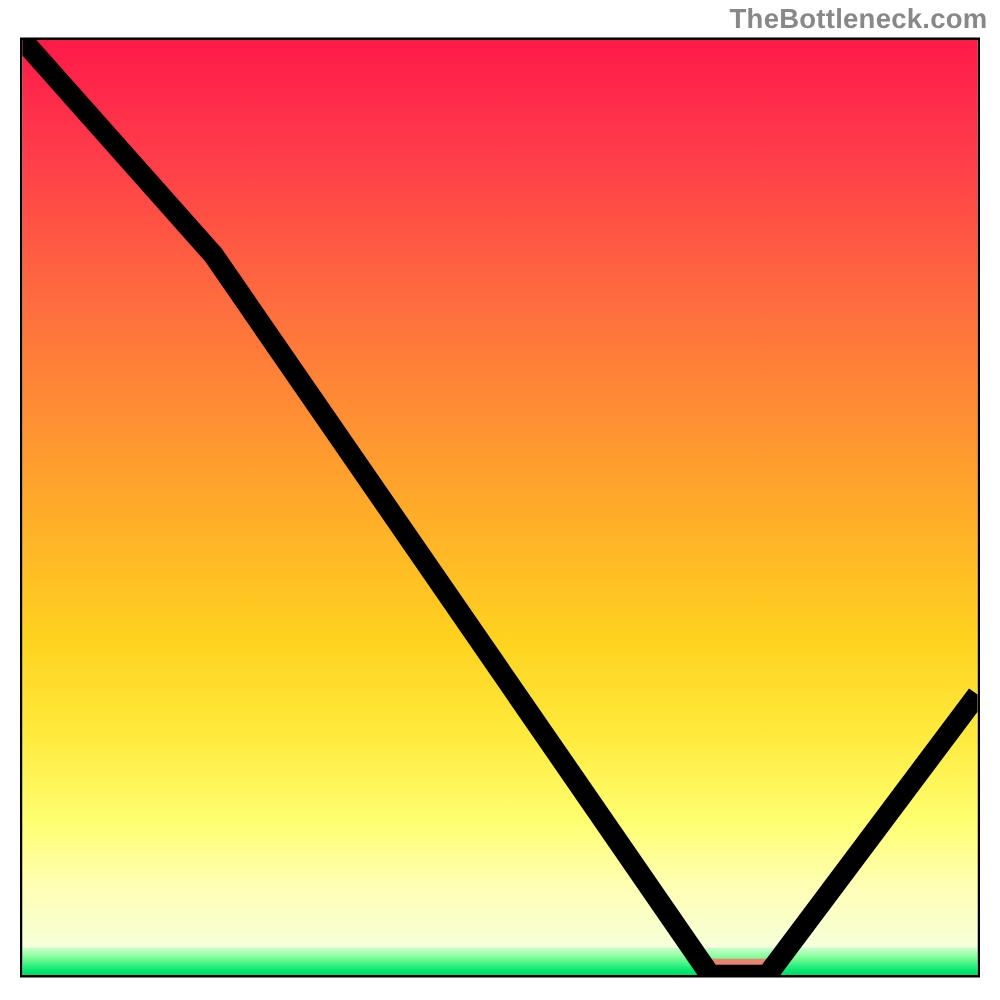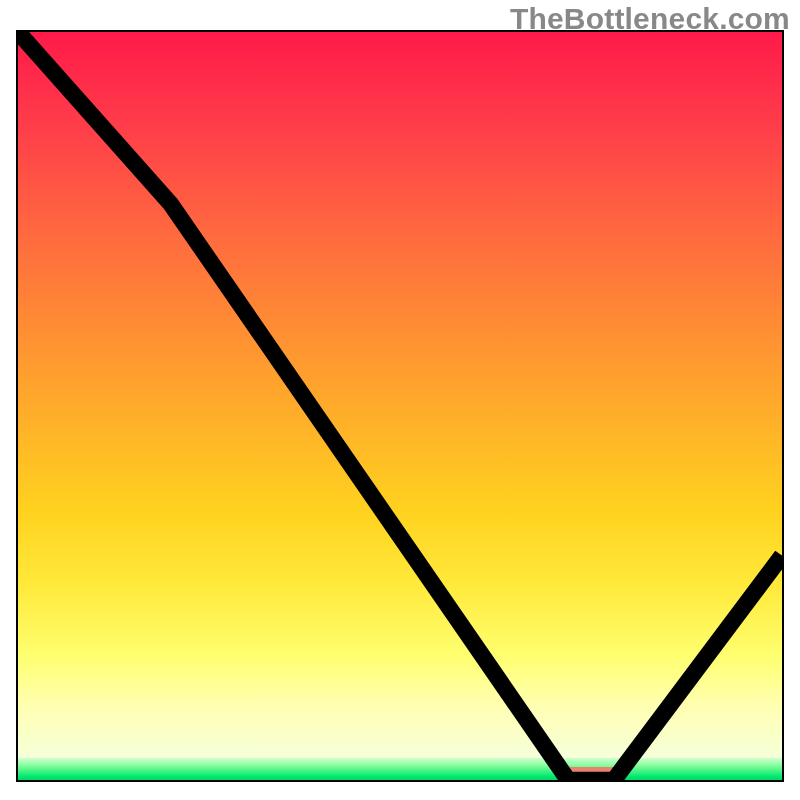--- a/index.html
+++ b/index.html
@@ -14,21 +14,21 @@
   .chart-wrap {
     position: relative;
     width: 800px;
     height: 800px;
   }
   .watermark {
     position: absolute;
     top: 2px;
     right: 10px;
     color: #888888;
-    font-size: 30px;
+    font-size: 22px;
     font-weight: 600;
     letter-spacing: 0.2px;
     user-select: none;
   }
   .plot {
     position: absolute;
     left: 16px;
     top: 30px;
     width: 768px;
     height: 752px;

